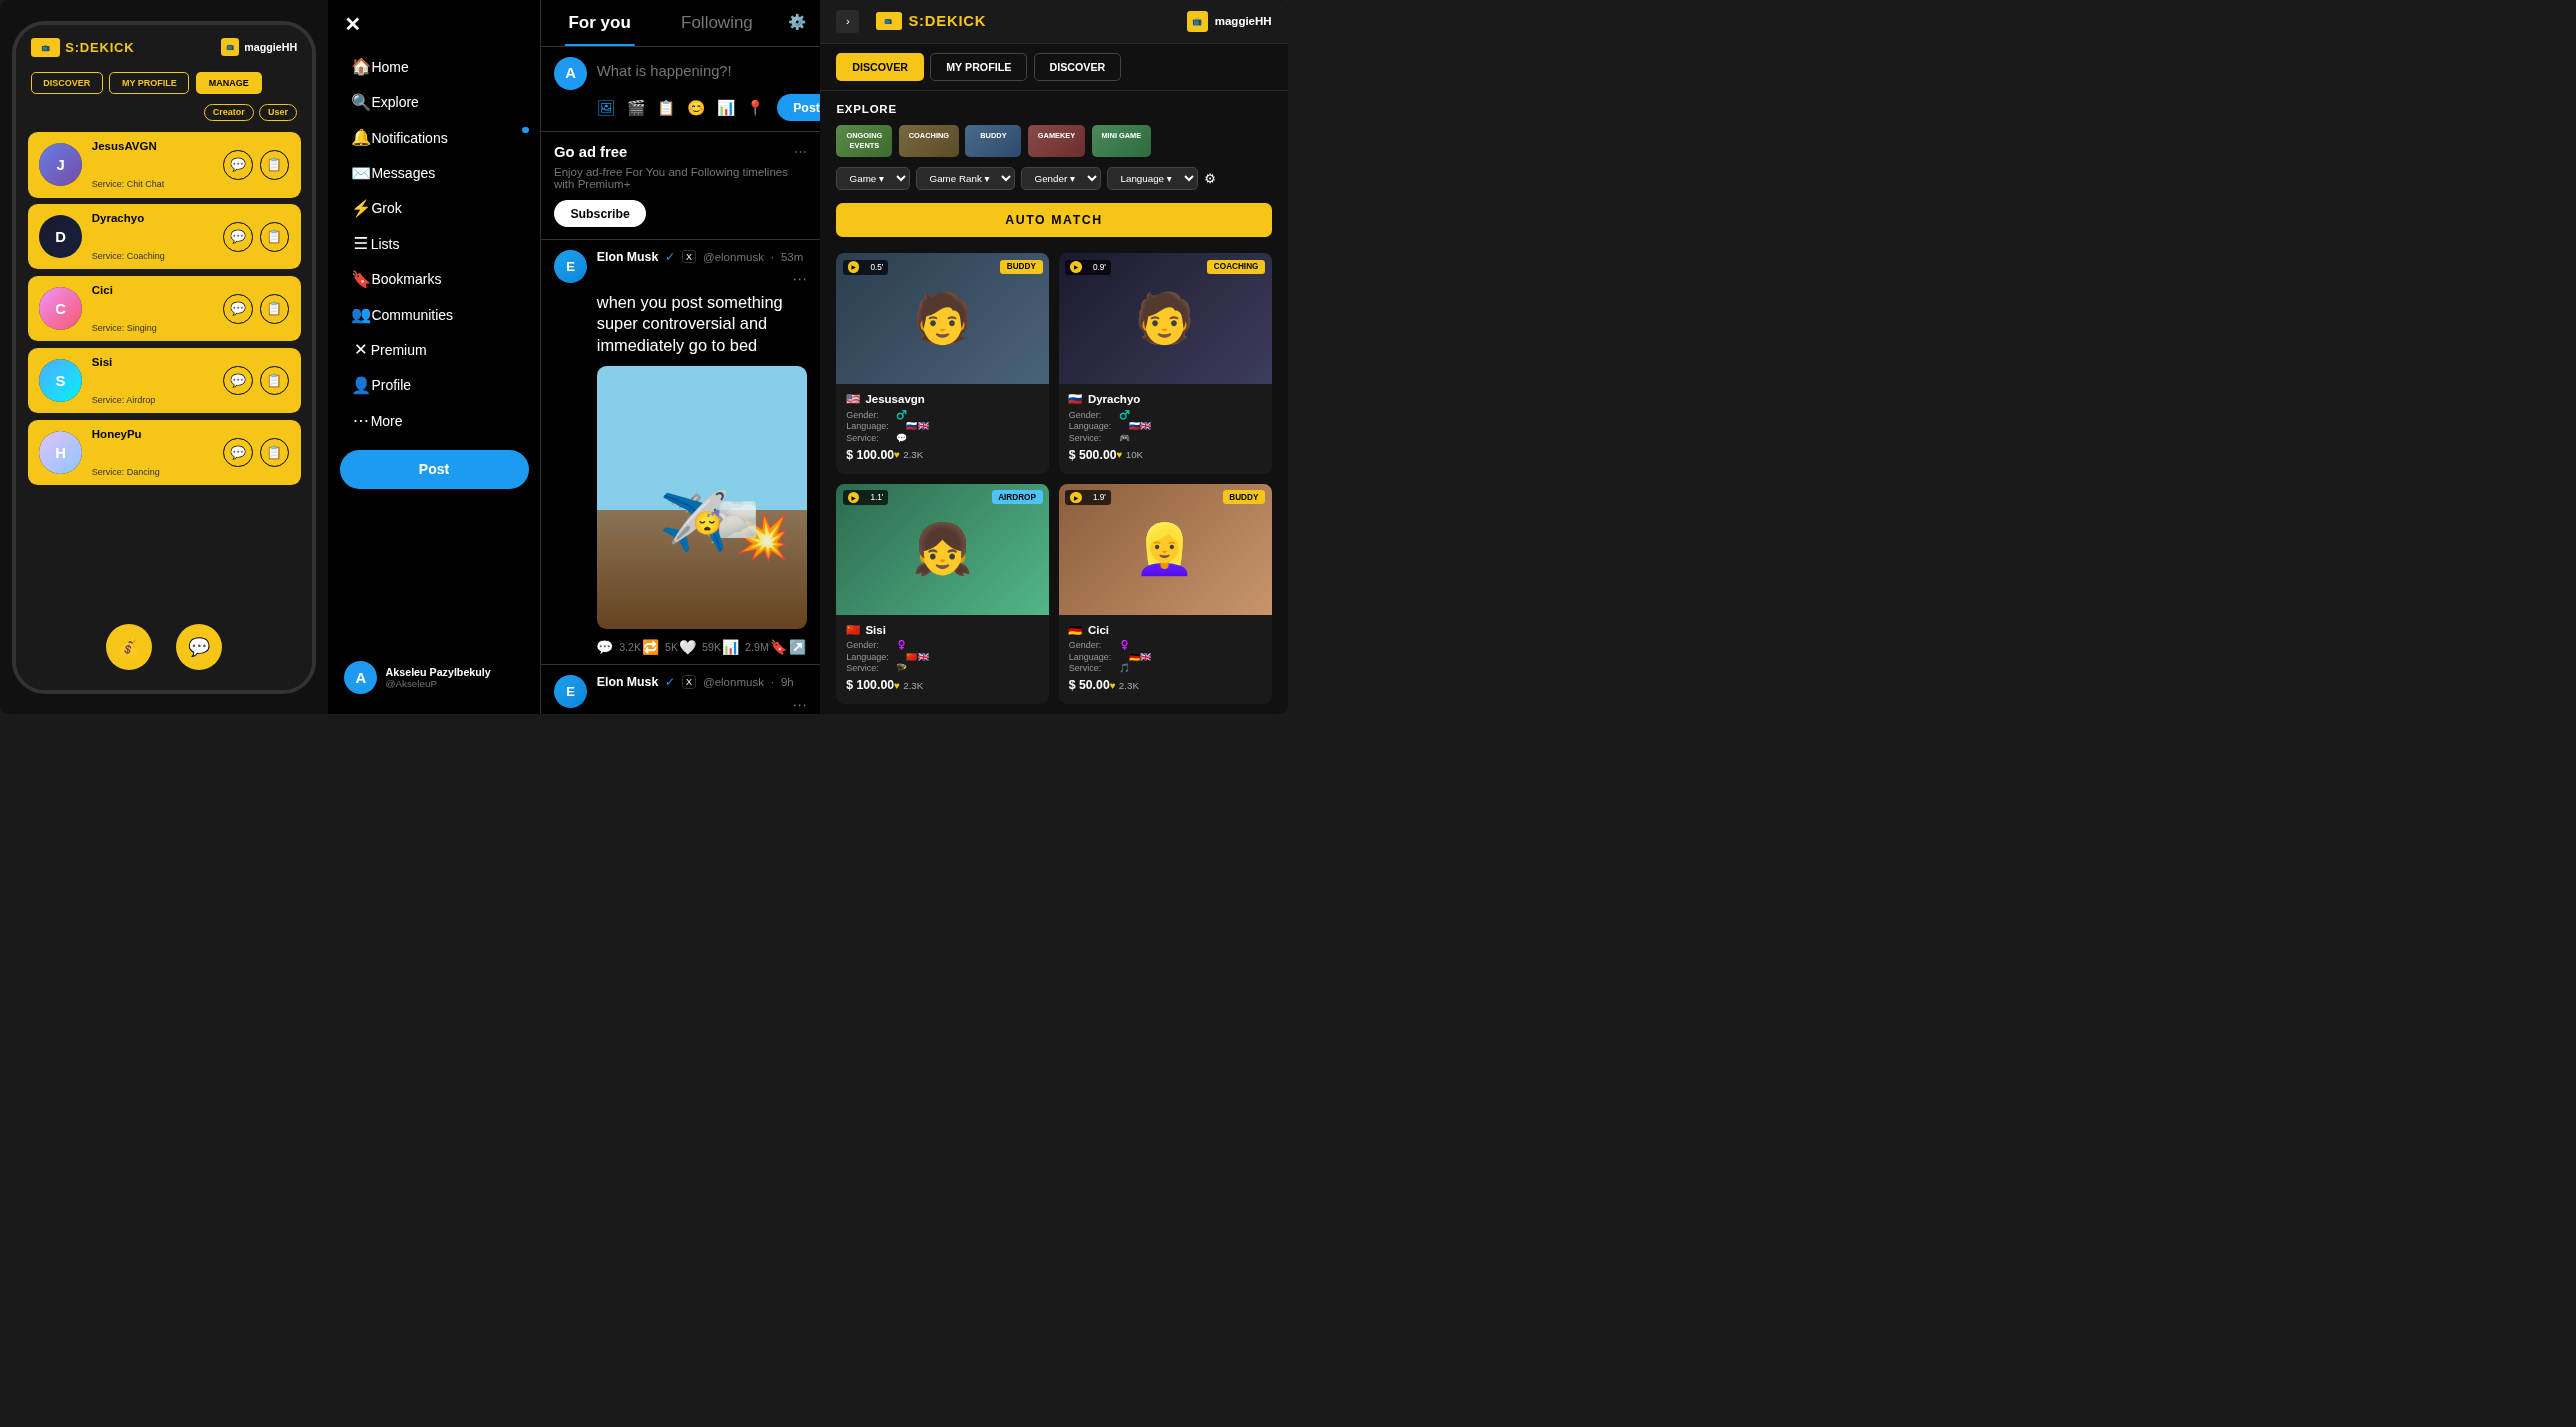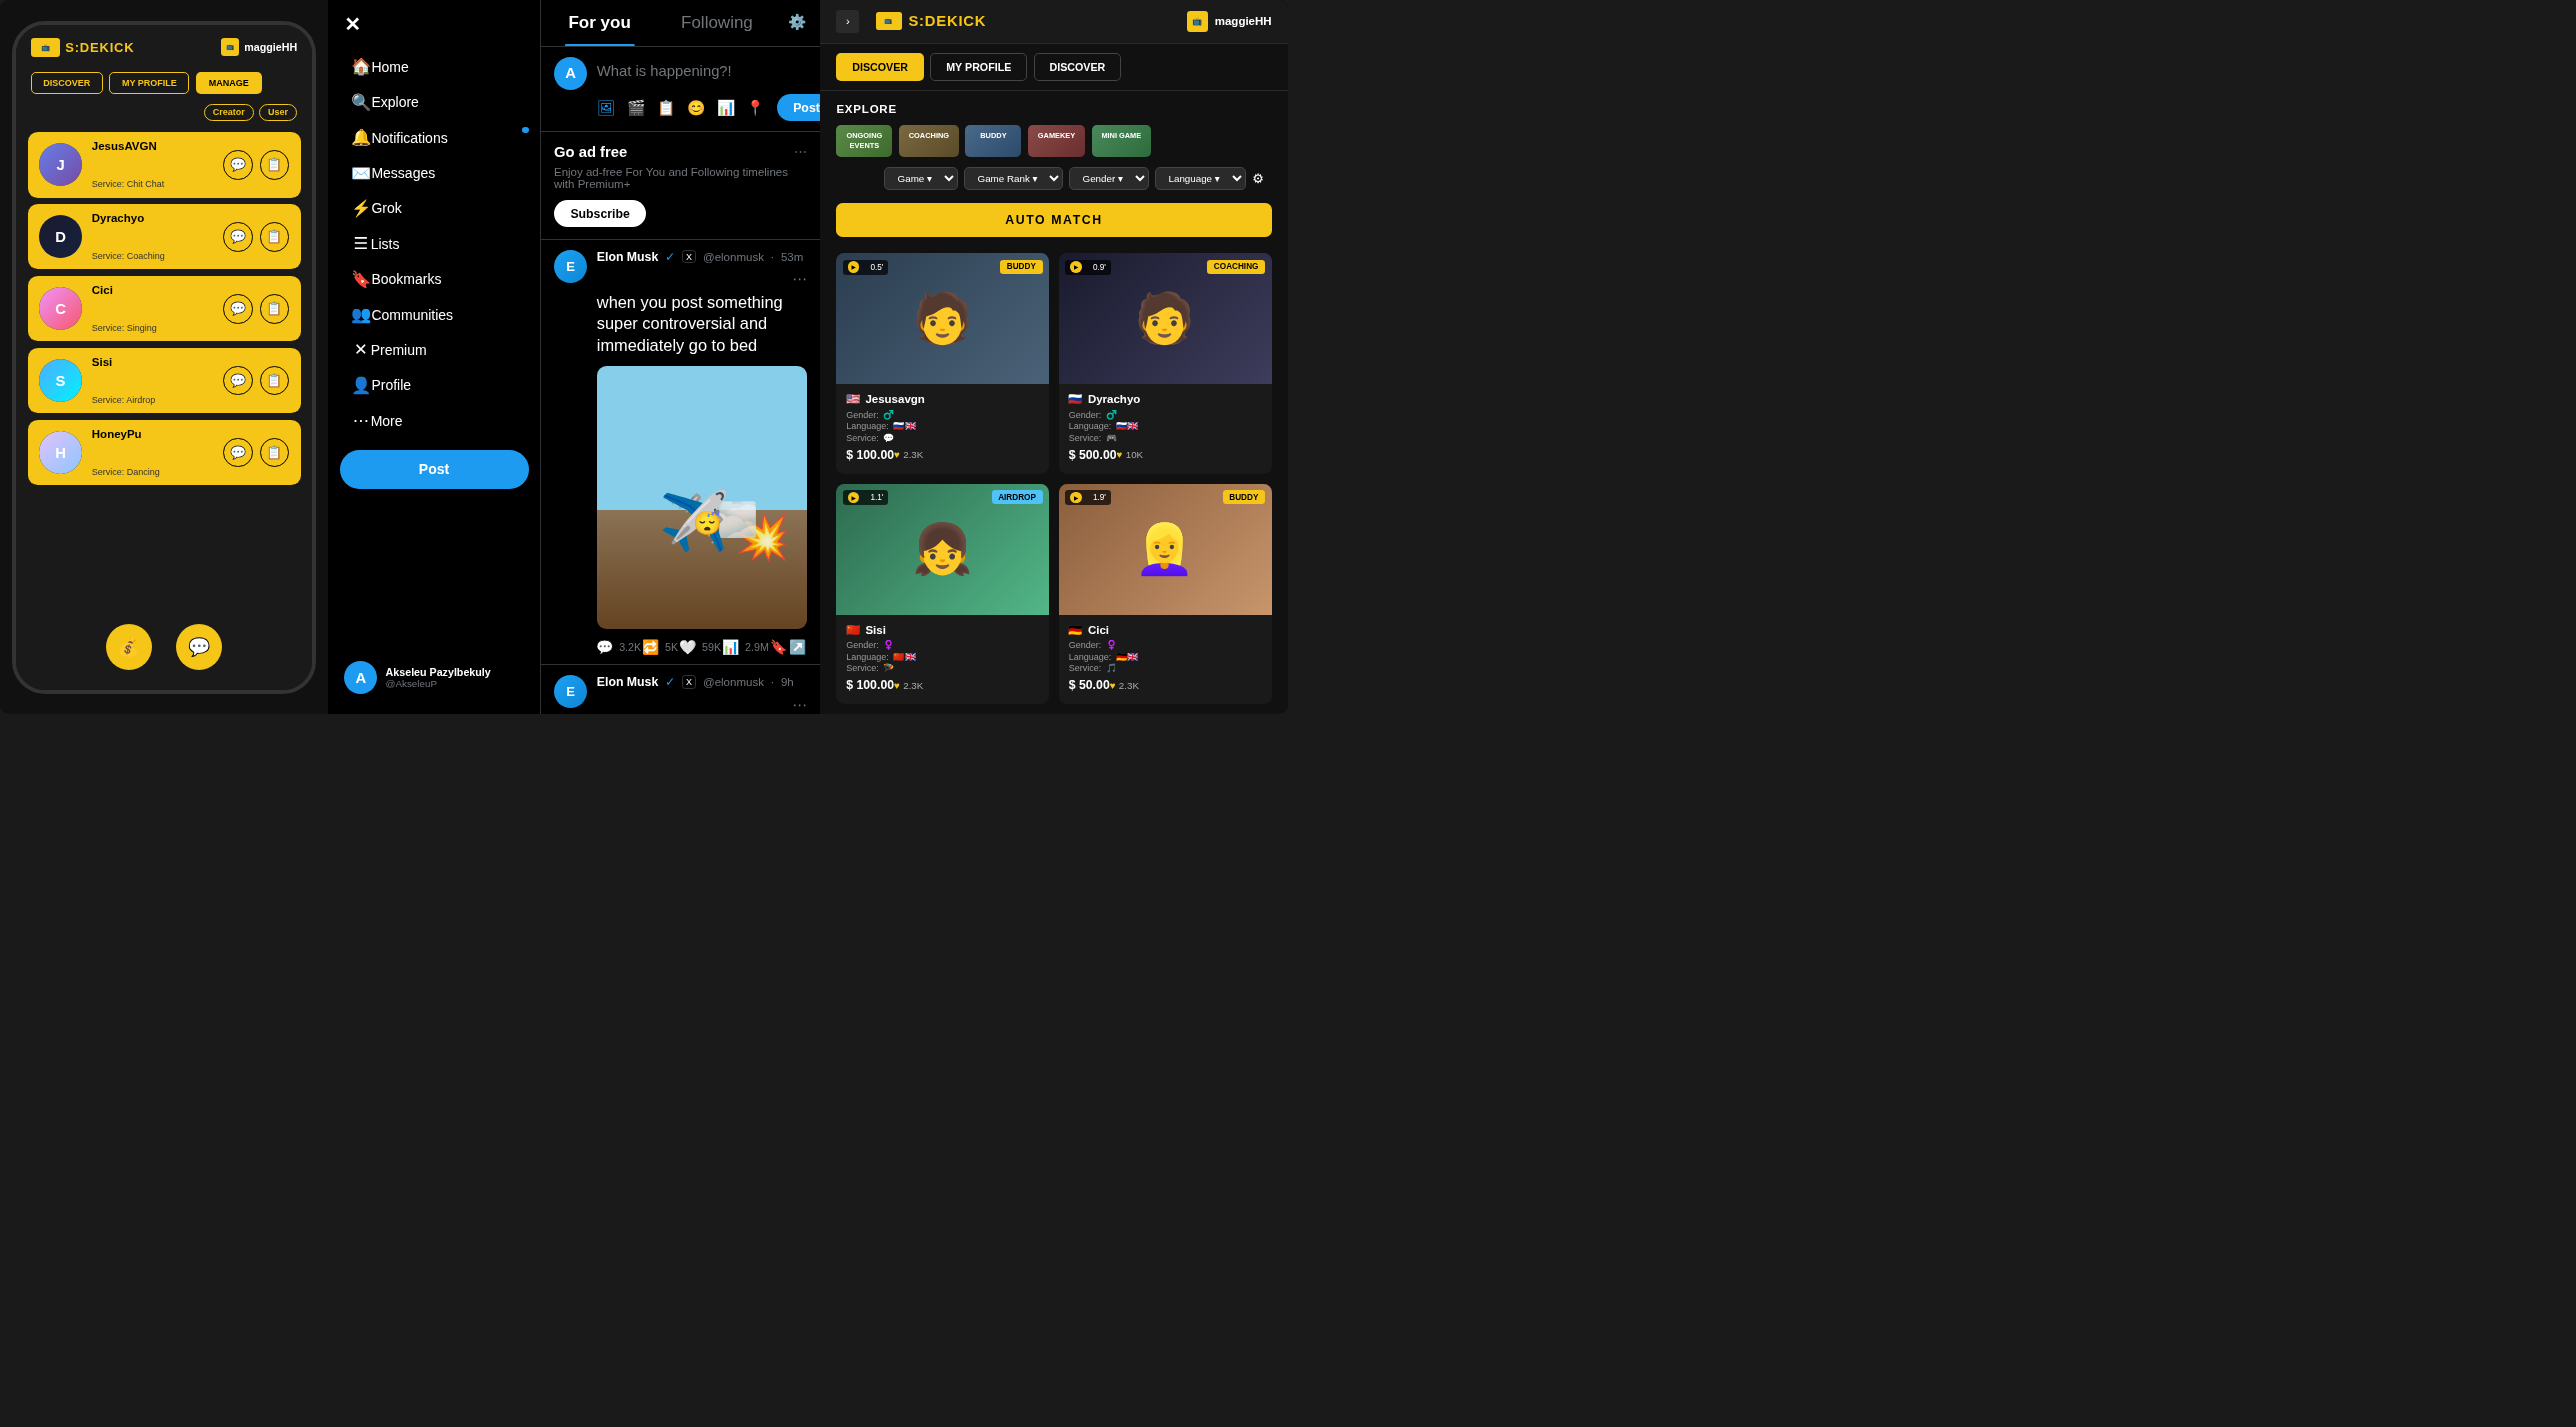--- a/index.html
+++ b/index.html
@@ -691,21 +691,20 @@
     .sk-et-coaching { background: linear-gradient(135deg, #7a6840, #5a4c28); }
     .sk-et-buddy { background: linear-gradient(135deg, #4a6a8a, #2d4a6b); }
     .sk-et-gamekey { background: linear-gradient(135deg, #8a4a4a, #6b2d2d); }
     .sk-et-minigame { background: linear-gradient(135deg, #4a8a5a, #2d6b3d); }
 
     .sk-filters {
       display: flex;
       gap: 6.6px;
       align-items: center;
       flex-wrap: wrap;
-      margin-left: 48px;
     }
 
     .sk-filter-select {
       background: #2a2a2a;
       border: 0.8px solid #444;
       color: #fff;
       padding: 4.1px 8.2px;
       border-radius: 4.9px;
       font-size: 9.8px;
       cursor: pointer;
@@ -828,21 +827,21 @@
     .sk-creator-flag {
       font-size: 11.5px;
     }
 
     .sk-creator-detail {
       font-size: 9px;
       color: #999;
       margin-bottom: 1.6px;
       display: flex;
       align-items: center;
-      gap: 5px;
+      gap: 18px;
     }
 
     .sk-creator-price-row {
       display: flex;
       justify-content: flex-start;
       align-items: center;
       margin-top: 4.9px;
     }
 
     .sk-creator-price {

